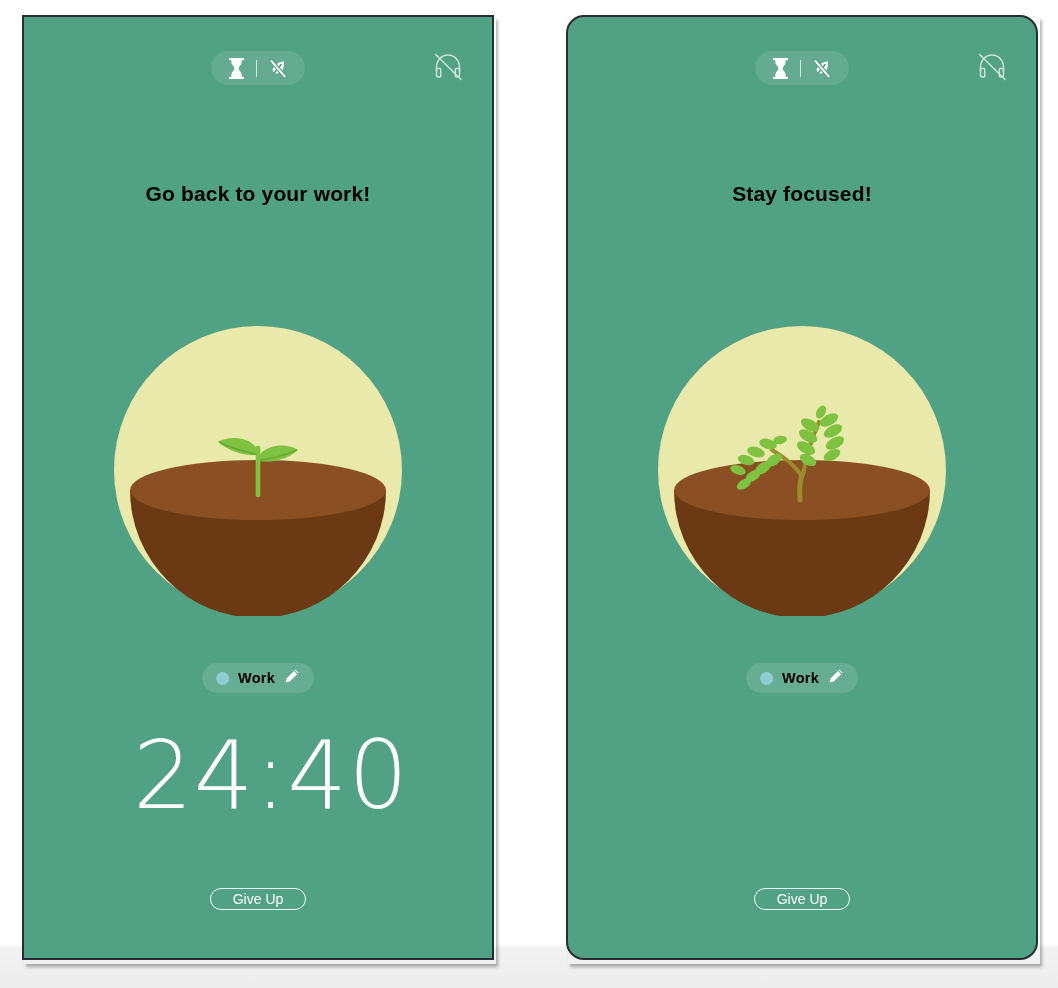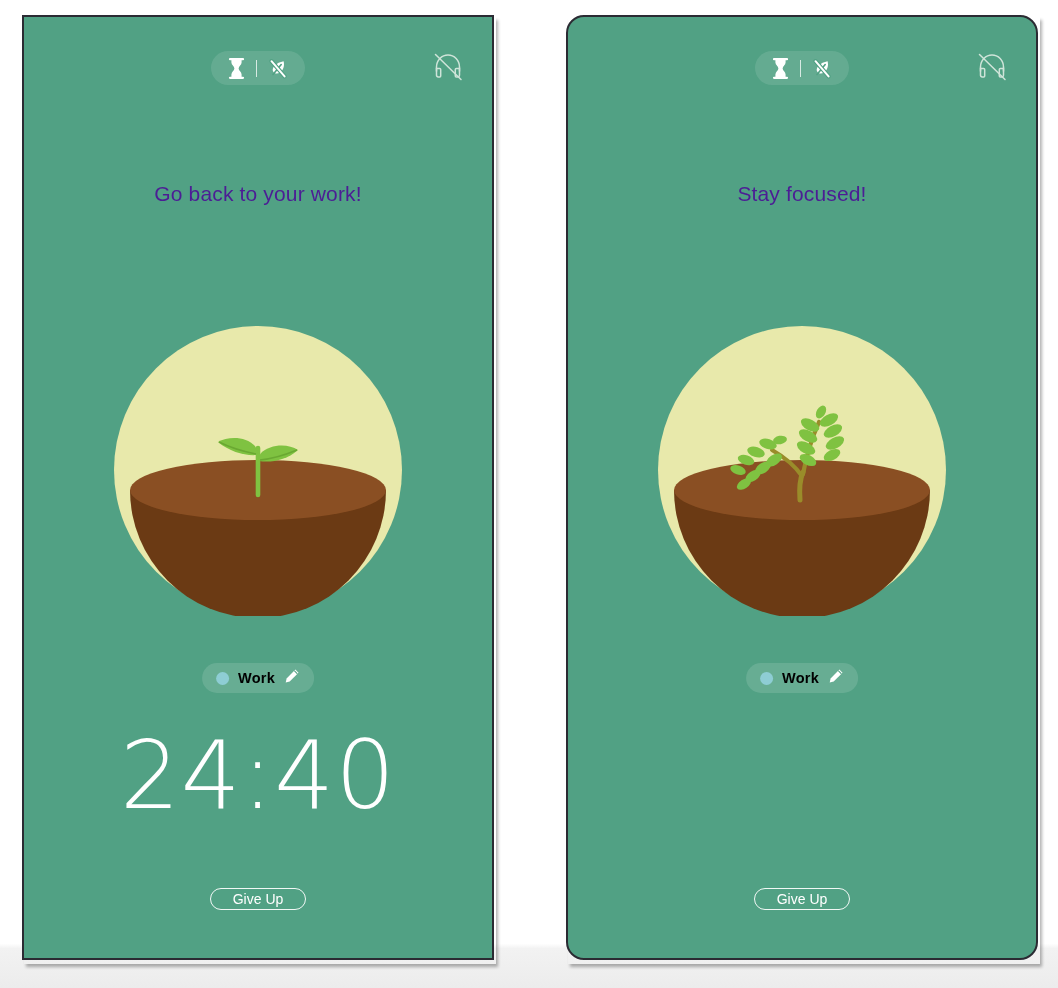--- a/index.html
+++ b/index.html
@@ -91,23 +91,23 @@
     justify-content: center;
   }
 
   
   .message {
     position: absolute;
     left: 0;
     top: 165px;
     width: 100%;
     text-align: center;
-    color: #4c1d95;
+    color: #000000;
     font-size: 21px;
-    font-weight: 400;
+    font-weight: 700;
     letter-spacing: 0.15px;
   }
 
   
   .tree-wrap {
     position: absolute;
     left: 50%;
     top: 307px;
     transform: translateX(-50%);
     width: 292px;
@@ -149,20 +149,21 @@
     left: 0;
     top: 703px;
     width: 100%;
     text-align: center;
     color: #ffffff;
     font-size: 94px;
     font-weight: 100;
     line-height: 112px;
     letter-spacing: 1px;
     font-family: "DejaVu Sans", sans-serif;
+    padding-left: 13px;
     -webkit-text-stroke: 0.2px rgba(255,255,255,0.0);
   }
 
   
   .giveup-btn {
     position: absolute;
     left: 50%;
     top: 871px;
     transform: translateX(-50%);
     min-width: 96px;

